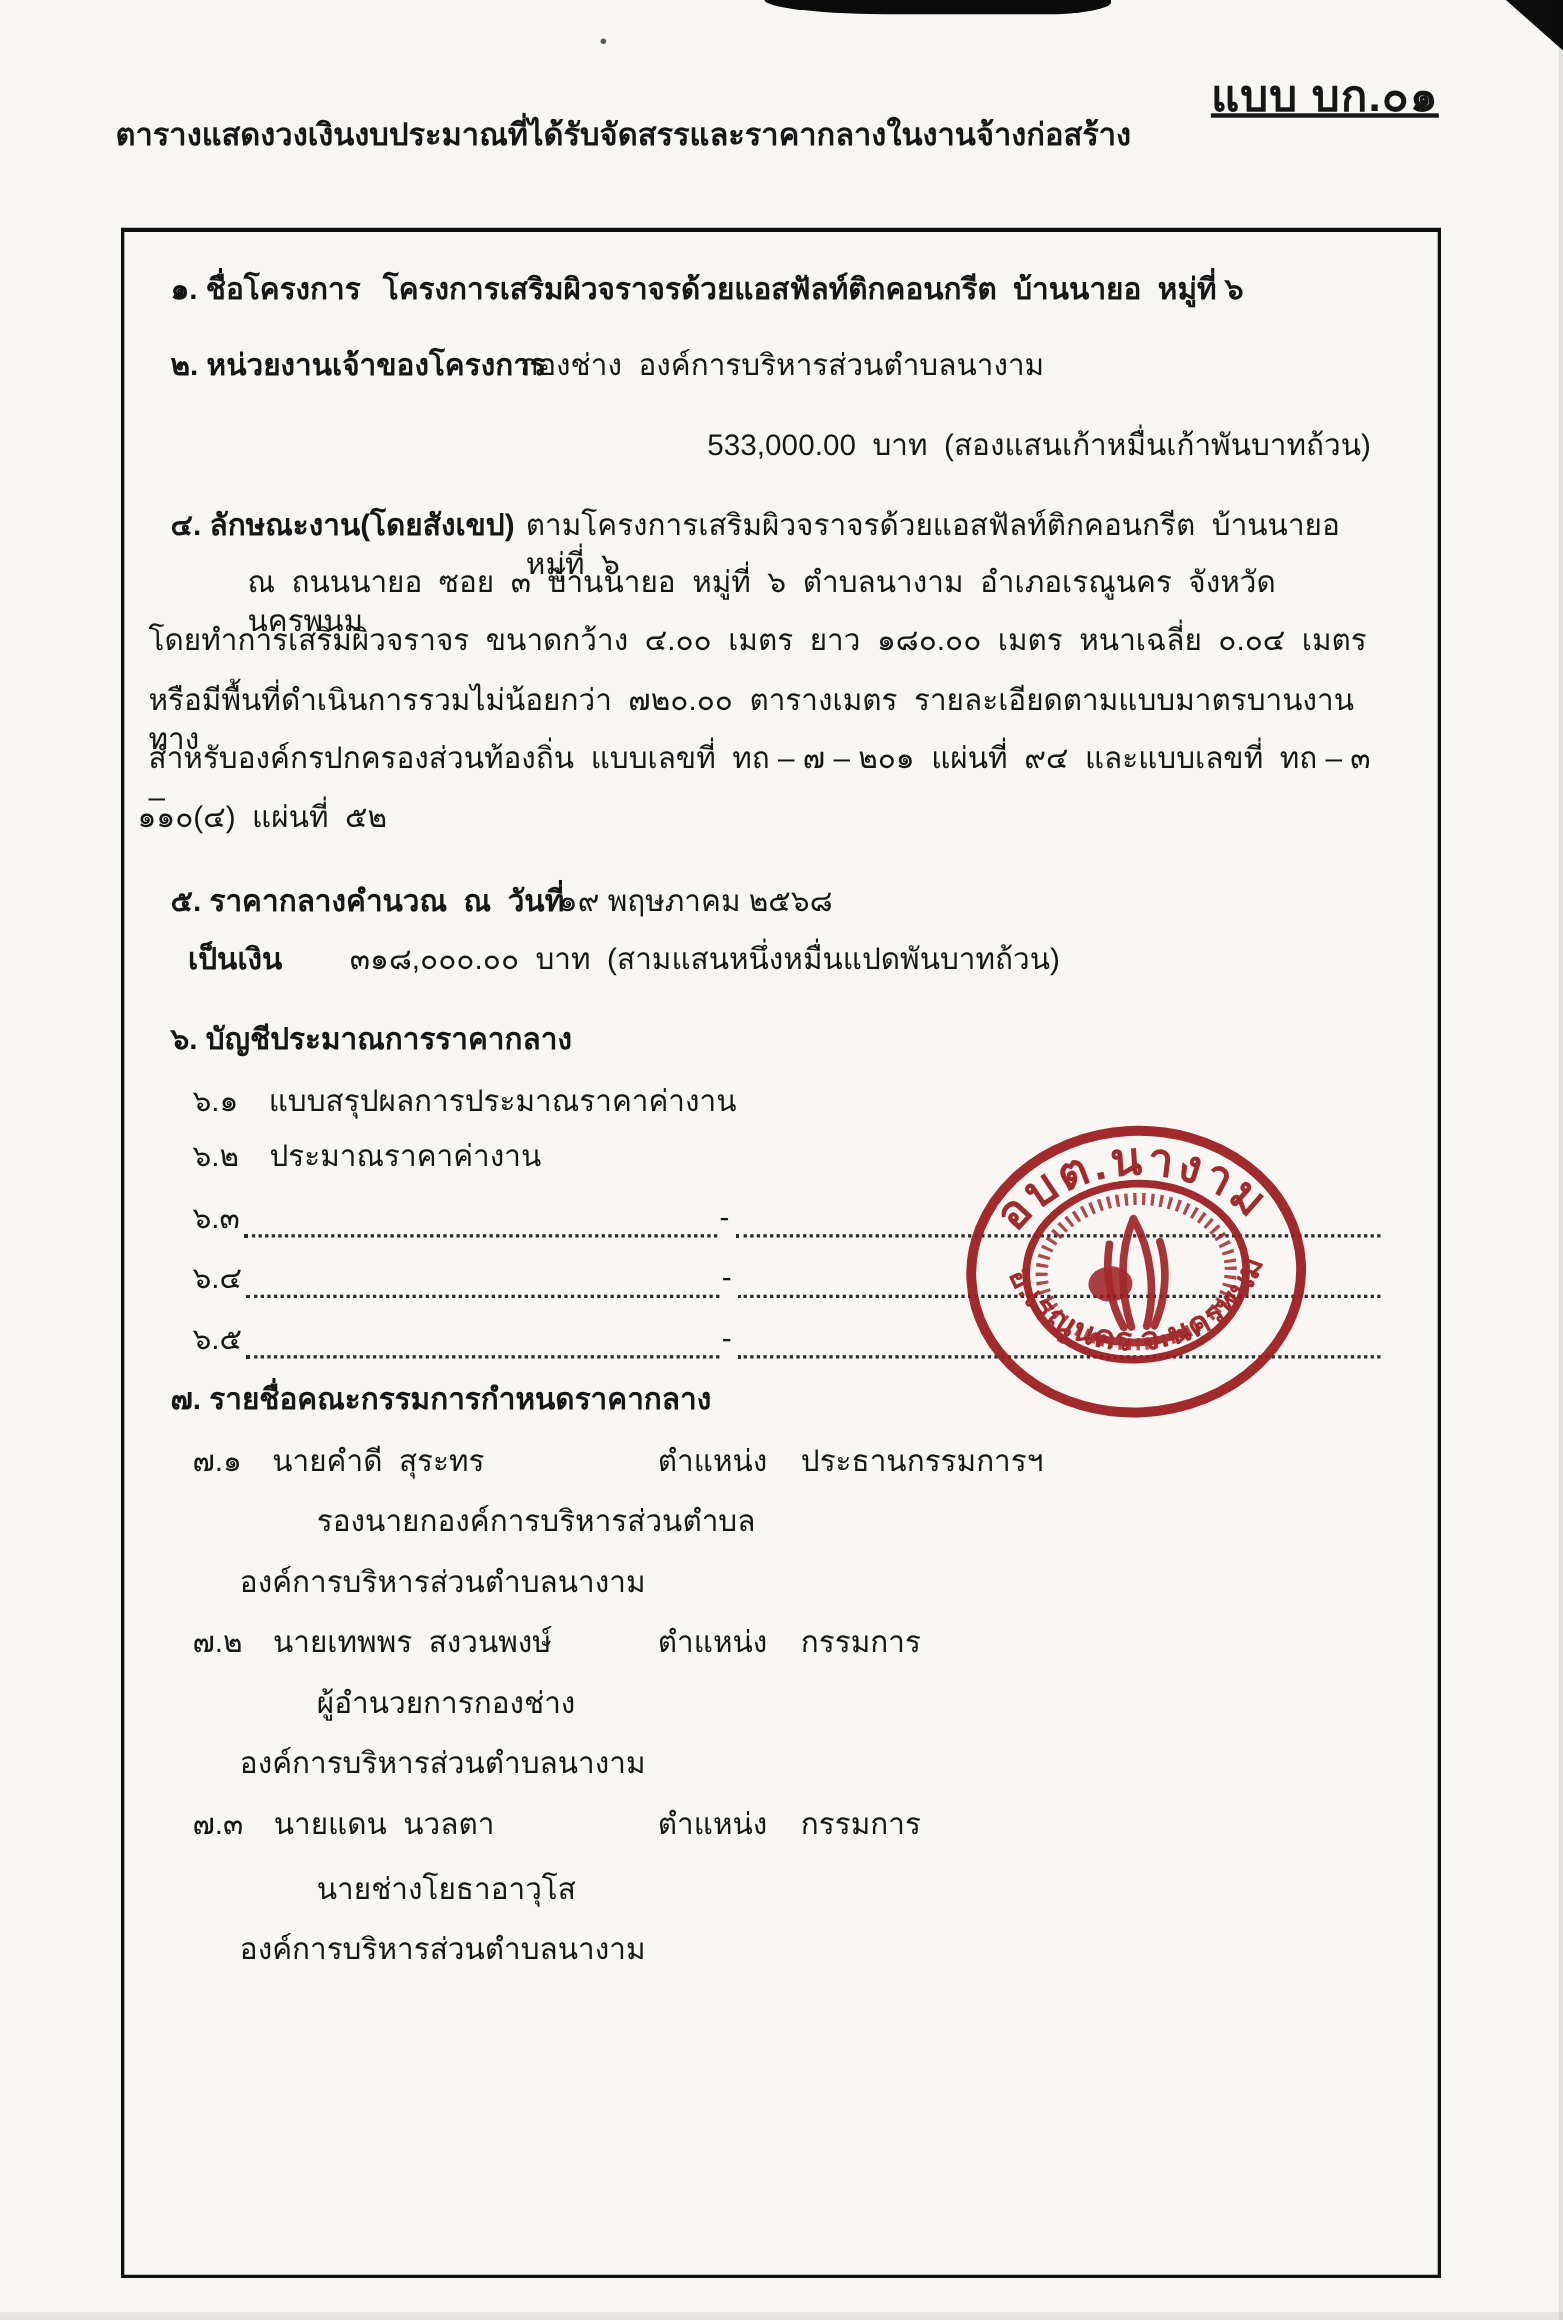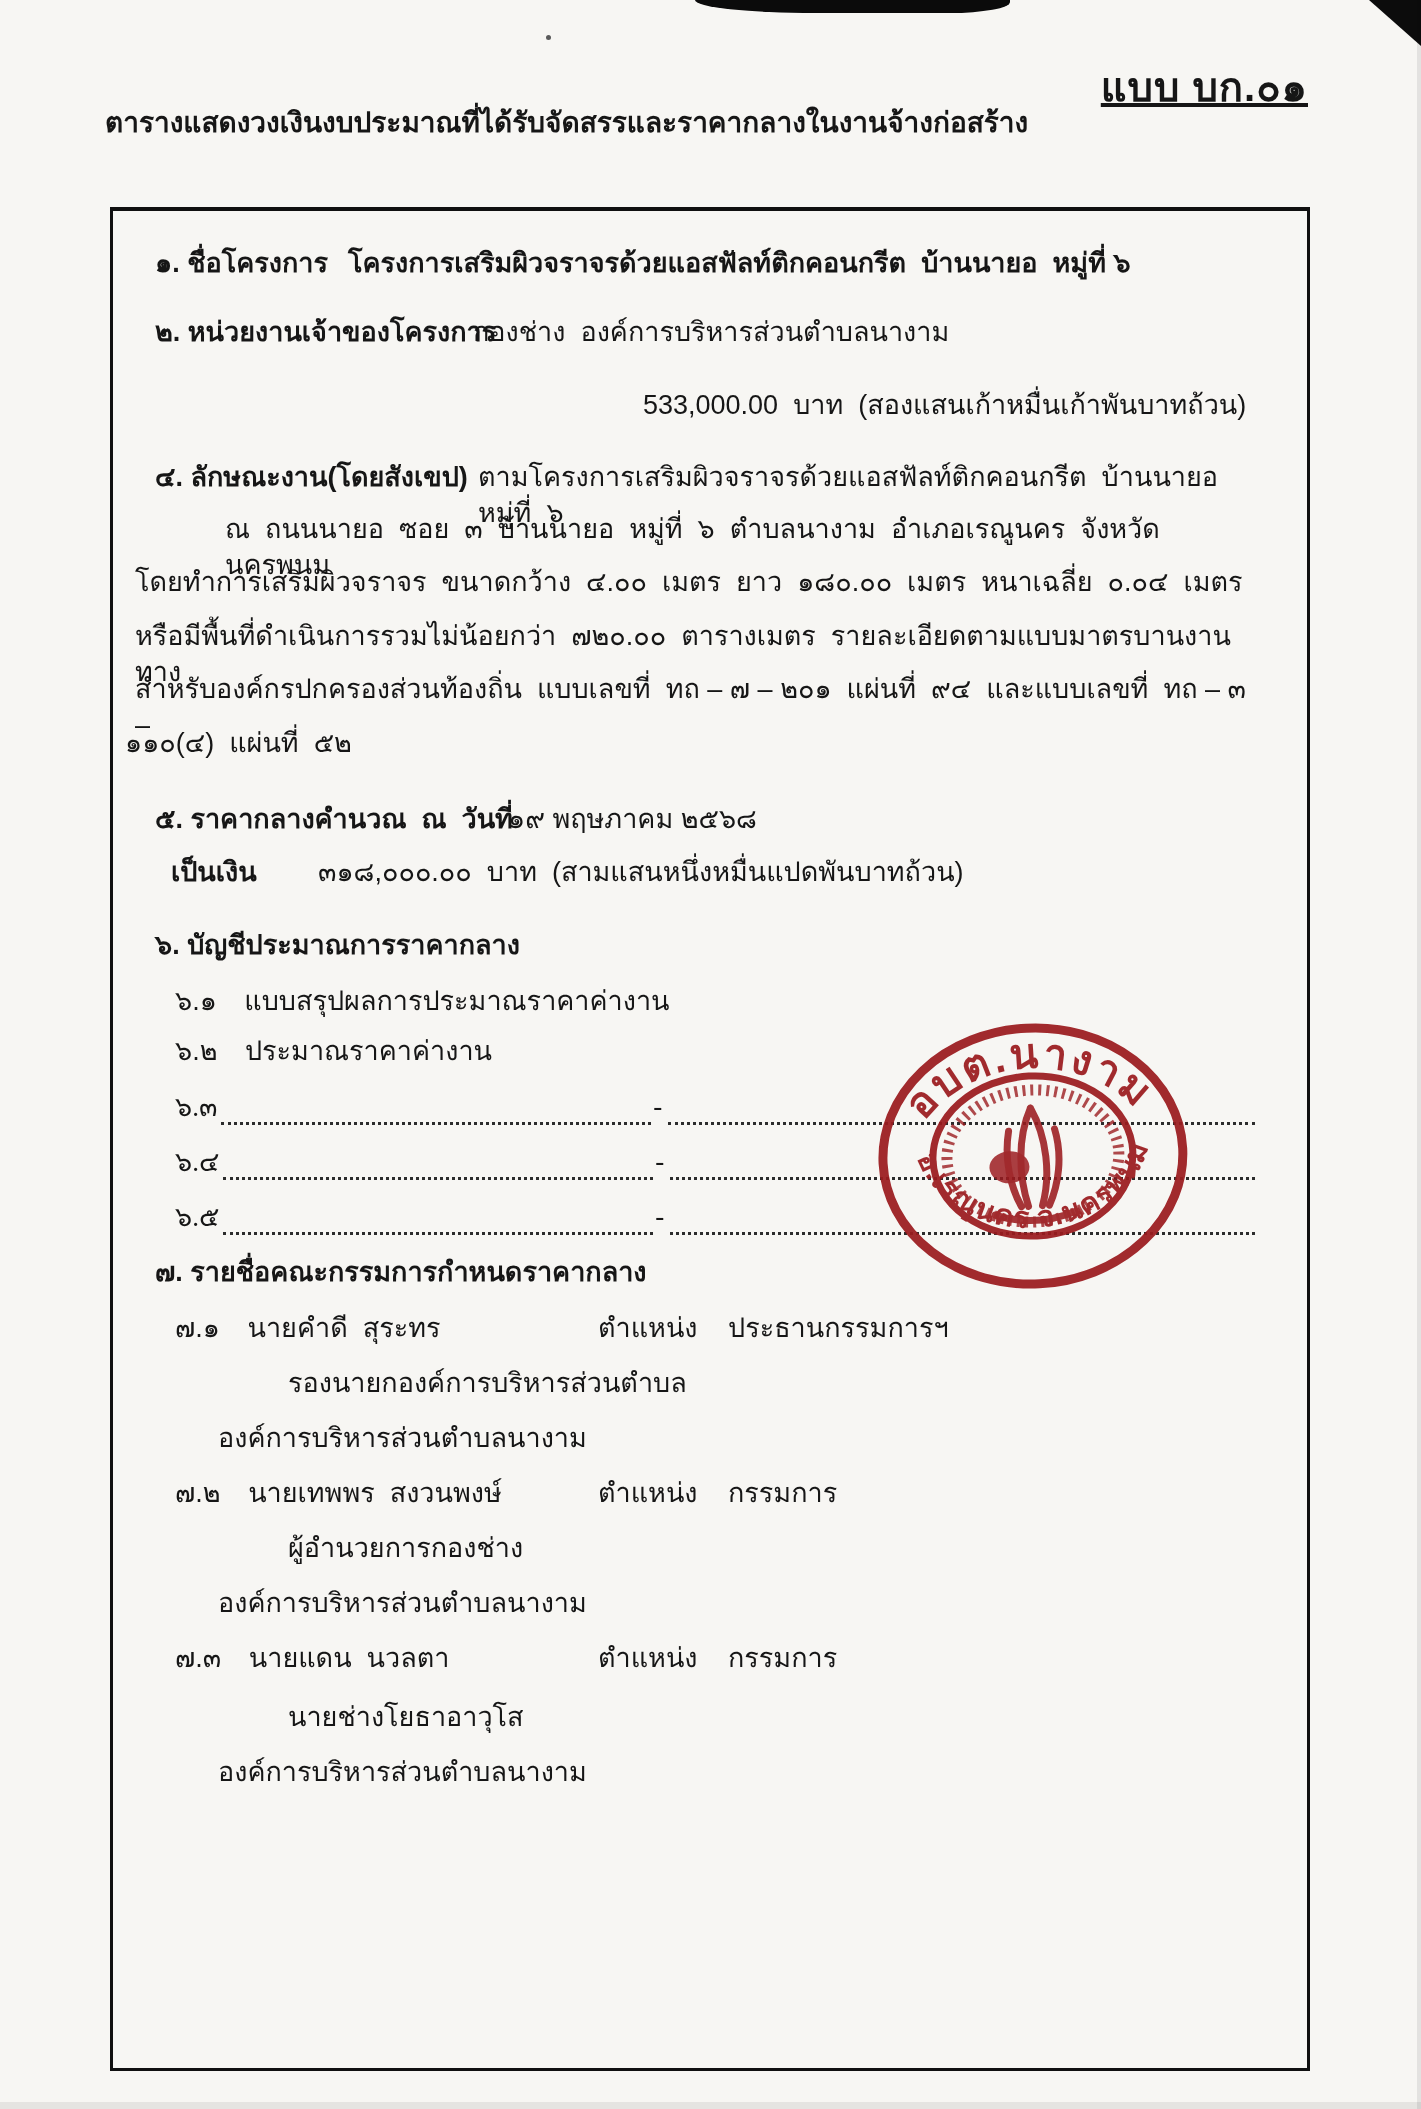--- a/index.html
+++ b/index.html
@@ -20,21 +20,21 @@
   .box{
     position:absolute;left:110px;top:207px;width:1200px;height:1864px;
     border:3px solid #101010;border-top-width:4px;box-sizing:border-box;
   }
   .ln{position:absolute;left:42px;right:52px;font-size:27px;line-height:36px;}
   .ln span{white-space:pre-wrap;}
   .b{font-weight:bold;}
   .val{position:absolute;top:0;}
   .gap{margin-left:20px;}
   .gap-sm{margin-left:20px;}
-  .dotline{display:flex;align-items:flex-end;font-family:Liberation Serif, serif;}
+  .dotline{display:flex;align-items:flex-end;}
   .dots{border-bottom:3px dotted #2c2c2c;height:30px;margin-left:4px;}
   .dots1{width:430px;}
   .dots2{flex:1;}
   .dash{margin:0 2px;line-height:30px;position:relative;top:-4px;}
   .stamp{position:absolute;left:755px;top:797px;width:330px;height:300px;
     transform:rotate(-3deg);opacity:0.93;pointer-events:none;}
 </style>
 </head>
 <body>
 

